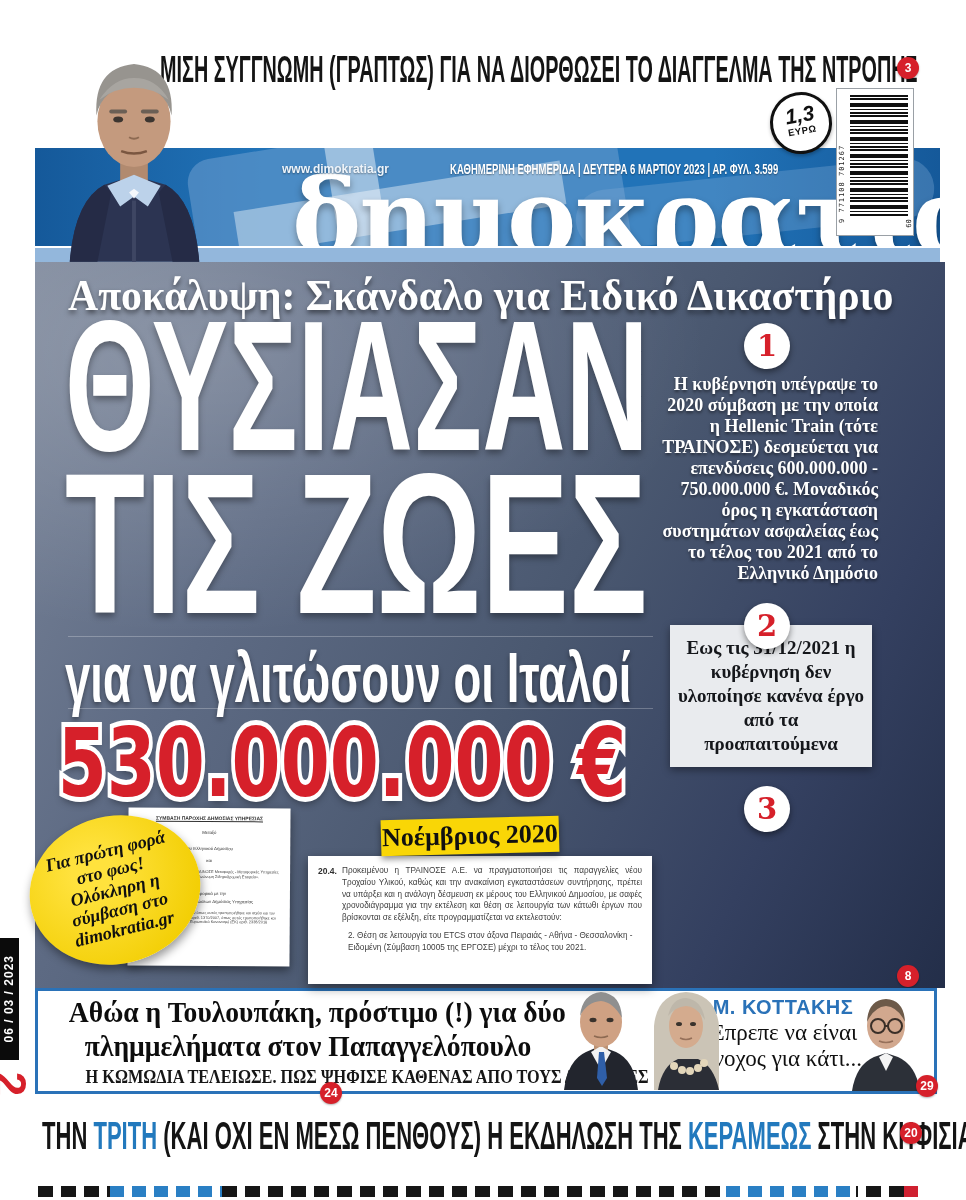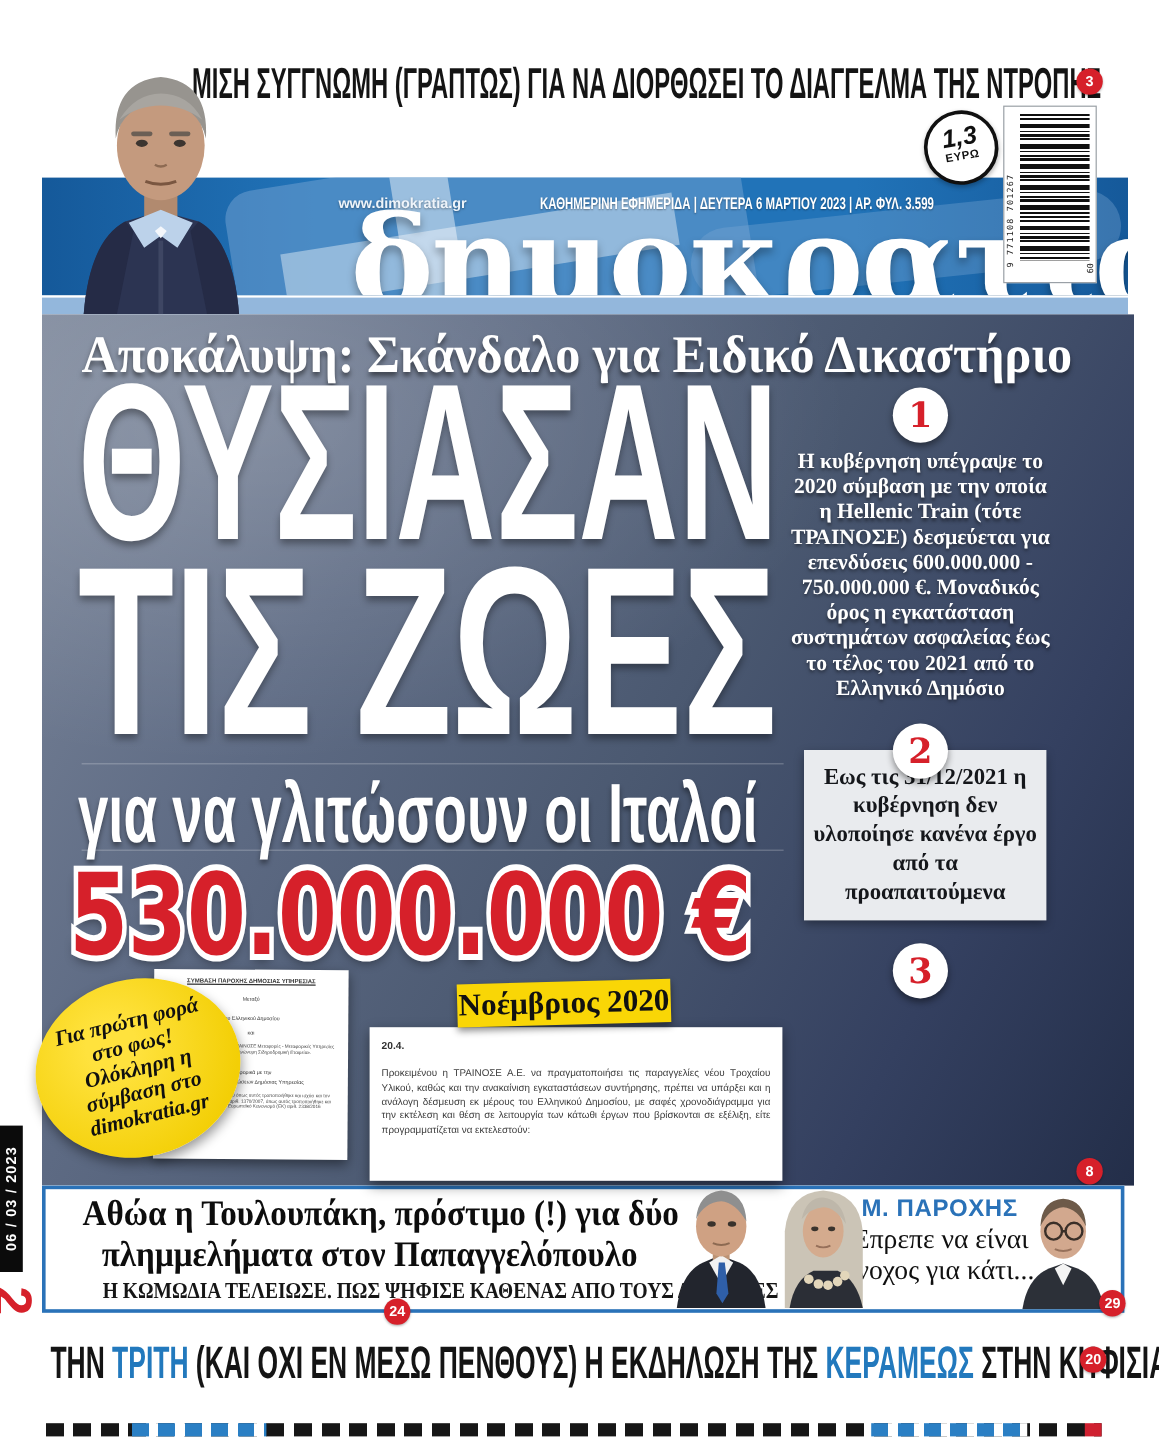--- a/index.html
+++ b/index.html
@@ -83,21 +83,21 @@
     transform:scaleX(.75);transform-origin:left center;
     font:bold 94px/100px "DejaVu Sans",sans-serif;}
   .amount .stroke{position:absolute;left:0;top:0;width:100%;color:#fff;
     -webkit-text-stroke:10px #ffffff;text-shadow:0 6px 10px rgba(0,0,0,.45);}
   .amount .fill{position:relative;display:block;color:#d6202a;}
 
   
   .numcircle{width:46px;height:46px;border-radius:50%;background:#fff;text-align:center;
     font:bold 29px/46px "DejaVu Serif",serif;color:#d6202a;
     box-shadow:0 3px 6px rgba(0,0,0,.45);z-index:3;}
-  .rc-para{width:222px;text-align:center;color:#fff;
+  .rc-para{width:222px;text-align:right;color:#fff;
     font:bold 18px/21px "Liberation Serif",serif;text-shadow:0 2px 3px rgba(0,0,0,.5);}
   .rc-box{left:635px;top:363px;width:202px;height:142px;background:#e9ebee;
     box-shadow:0 3px 8px rgba(0,0,0,.4);display:flex;align-items:center;z-index:2;}
   .rc-box div{width:100%;text-align:center;padding:4px 6px;
     font:bold 19px/24px "Liberation Serif",serif;color:#15171b;}
 
   
   .doc{background:#fff;box-shadow:0 4px 10px rgba(0,0,0,.45);}
   .doc-left{left:93px;top:546px;width:162px;height:158px;transform:rotate(.4deg);
     text-align:center;color:#333;overflow:hidden;}
@@ -105,21 +105,21 @@
   .dl-l{font:4.4px/5px "Liberation Sans",sans-serif;}
   .dl-l.m1{margin-top:9px;} .dl-l.m2{margin-top:11px;} .dl-l.m3{margin-top:7px;}
   .dl-small{margin:7px auto 0;width:86%;font:3.9px/4.6px "Liberation Sans",sans-serif;color:#444;}
   .dl-l.m4{margin-top:12px;} .dl-l.m5{margin-top:3px;}
   .doc-label{left:346px;top:556px;width:178px;height:36px;background:#f9d606;
     transform:rotate(-1.5deg);display:flex;align-items:center;justify-content:center;
     box-shadow:0 3px 6px rgba(0,0,0,.45);z-index:4;
     font:bold 26px/26px "Liberation Serif",serif;color:#111;}
   .doc-right{left:273px;top:594px;width:344px;height:128px;padding:9px 10px 6px 10px;
     box-sizing:border-box;color:#3c3c3c;z-index:2;}
-  .dr-row{display:flex;flex-direction:column;}
+  .dr-row{display:flex;}
   .dr-clause{flex:0 0 24px;font:bold 8.5px/12px "Liberation Sans",sans-serif;color:#2f2f2f;}
   .dr-para{flex:1;font:8.2px/11.8px "Liberation Sans",sans-serif;text-align:justify;}
   .dr-item{margin:6px 0 0 30px;font:8.2px/11.8px "Liberation Sans",sans-serif;width:286px;}
   .oval-badge{left:-6px;top:554px;width:172px;height:148px;border-radius:50%;
     background:radial-gradient(circle at 40% 35%,#ffe23d 15%,#f3cf06 75%);
     transform:rotate(-14deg);display:flex;align-items:center;justify-content:center;
     box-shadow:0 5px 10px rgba(0,0,0,.4);z-index:5;text-align:center;}
   .oval-badge span{display:block;width:148px;
     font:bold italic 18px/20px "Liberation Serif",serif;color:#101010;}
 
@@ -240,20 +240,21 @@
       <div class="dl-small">σύμφωνα με τον Ν. 3891/2010 όπως αυτός τροποποιήθηκε και ισχύει και τον Ευρωπαϊκό Κανονισμό (ΕΚ) αριθ. 1370/2007, όπως αυτός τροποποιήθηκε και συμπληρώθηκε με τον Ευρωπαϊκό Κανονισμό (ΕΚ) αριθ. 2338/2016</div>
     </div>
 
     <div class="abs doc-label">Νοέμβριος 2020</div>
 
     <div class="abs doc doc-right">
       <div class="dr-row">
         <div class="dr-clause">20.4.</div>
         <div class="dr-para">Προκειμένου η ΤΡΑΙΝΟΣΕ Α.Ε. να πραγματοποιήσει τις παραγγελίες νέου Τροχαίου Υλικού, καθώς και την ανακαίνιση εγκαταστάσεων συντήρησης, πρέπει να υπάρξει και η ανάλογη δέσμευση εκ μέρους του Ελληνικού Δημοσίου, με σαφές χρονοδιάγραμμα για την εκτέλεση και θέση σε λειτουργία των κάτωθι έργων που βρίσκονται σε εξέλιξη, είτε προγραμματίζεται να εκτελεστούν:</div>
       </div>
+      <div class="dr-item">2. Θέση σε λειτουργία του ETCS στον άξονα Πειραιάς - Αθήνα - Θεσσαλονίκη - Ειδομένη (Σύμβαση 10005 της ΕΡΓΟΣΕ) μέχρι το τέλος του 2021.</div>
     </div>
 
     <div class="abs oval-badge">
       <span>Για πρώτη φορά στο φως! Ολόκληρη η σύμβαση στο dimokratia.gr</span>
     </div>
   </div>
 
   <div class="abs spine-bar">
     <span>06 / 03 / 2023</span>
   </div>
@@ -285,21 +286,21 @@
       <ellipse cx="135" cy="38" rx="3" ry="2" fill="#3a332d"></ellipse>
       <path d="M122 52 Q128 55 134 52" stroke="#96705a" stroke-width="1.5" fill="none"></path>
       <circle cx="116" cy="80" r="4" fill="#e3d6ba"></circle>
         <circle cx="124" cy="84" r="4" fill="#e3d6ba"></circle>
       <circle cx="132" cy="85" r="4" fill="#e3d6ba"></circle>
         <circle cx="140" cy="82" r="4" fill="#e3d6ba"></circle>
       <circle cx="146" cy="77" r="4" fill="#e3d6ba"></circle>
     </svg>
 
     <div class="abs bb-right">
-      <div class="bb-author">Μ. ΠΑΡΟΧΗΣ</div>
+      <div class="bb-author">Μ. ΚΟΤΤΑΚΗΣ</div>
       <div class="bb-quote">Έπρεπε να είναι ένοχος για κάτι...</div>
     </div>
     <svg class="abs bb-colphoto" viewBox="0 0 80 98">
       <path d="M6 98 Q10 72 28 64 L40 60 L52 64 Q70 72 74 98 Z" fill="#2c3038"></path>
       <path d="M33 64 L40 60 L47 64 L40 78 Z" fill="#f4f4f4"></path>
       <ellipse cx="40" cy="33" rx="19" ry="23" fill="#d2a88e"></ellipse>
       <path d="M21 29 Q22 7 40 6 Q58 7 59 29 Q52 14 40 13 Q28 14 21 29 Z" fill="#6d5a49"></path>
       <circle cx="32" cy="33" r="7" fill="none" stroke="#3a2f28" stroke-width="2"></circle>
       <circle cx="49" cy="33" r="7" fill="none" stroke="#3a2f28" stroke-width="2"></circle>
       <line x1="39" y1="33" x2="42" y2="33" stroke="#3a2f28" stroke-width="2"></line>

